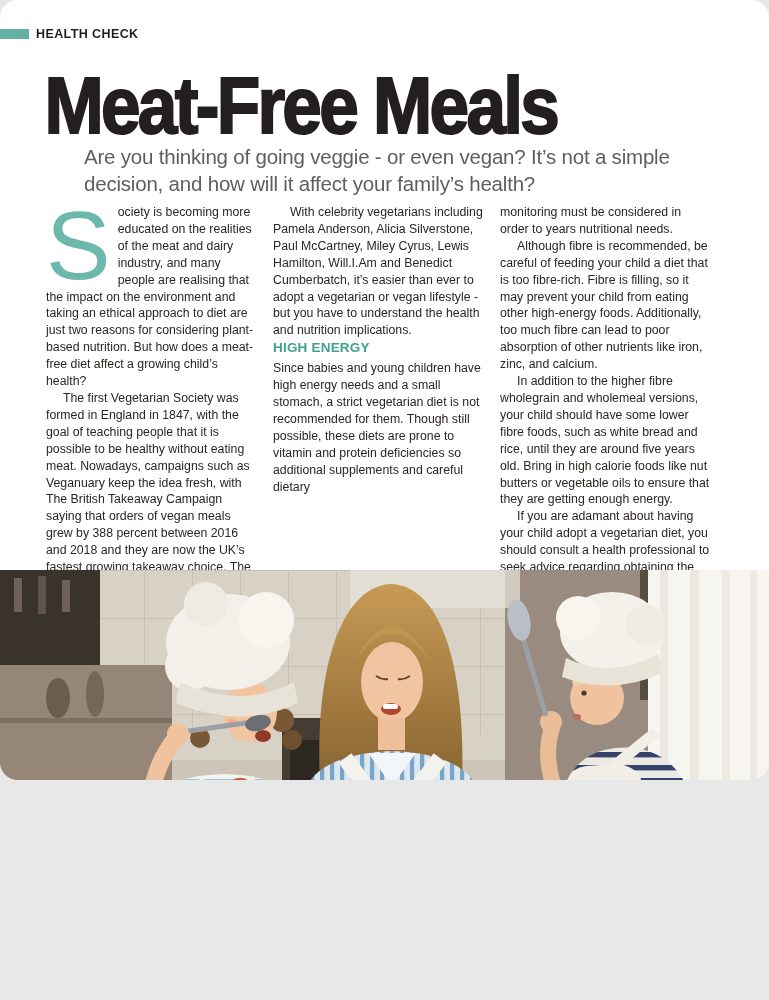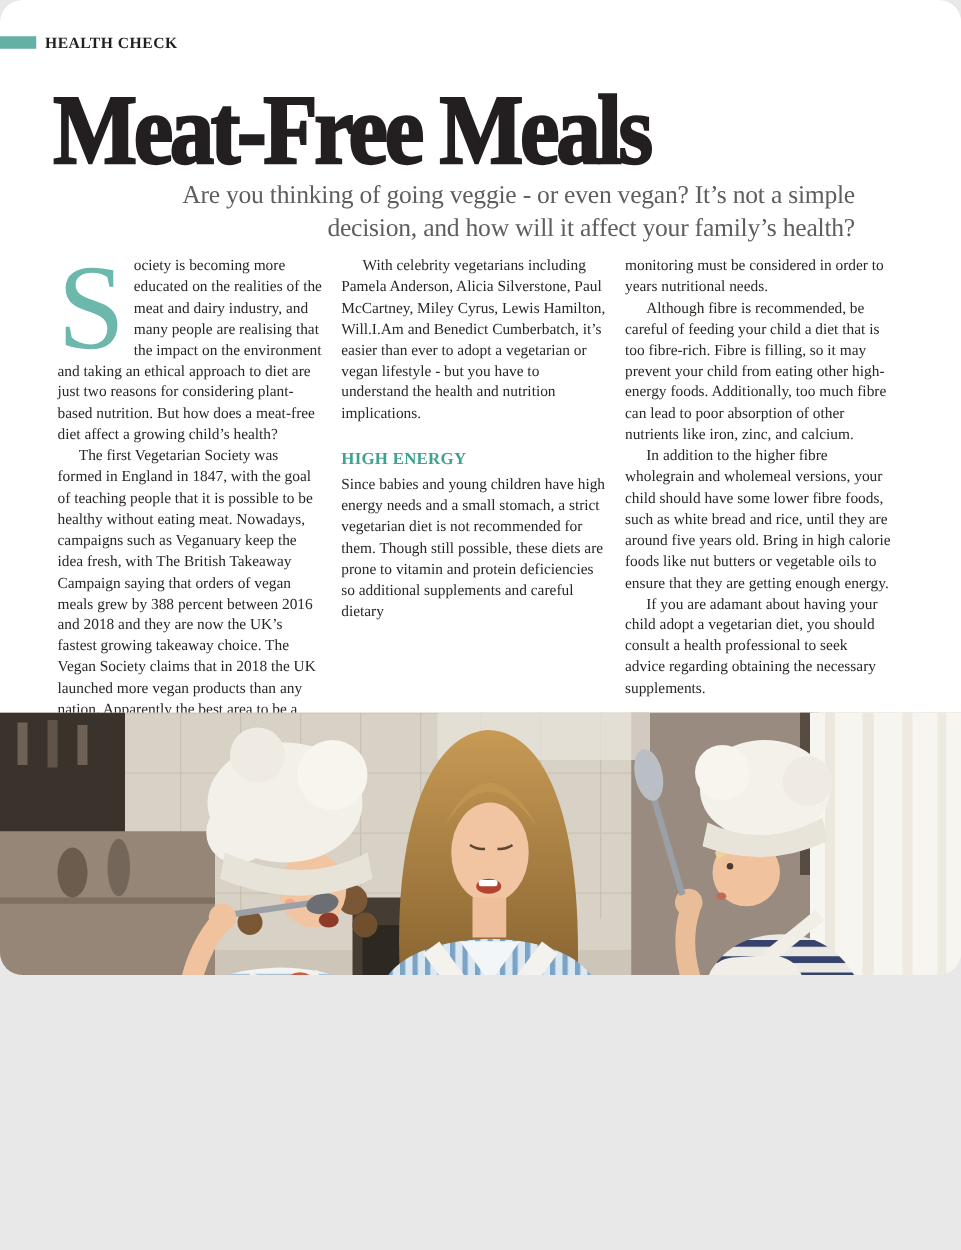--- a/index.html
+++ b/index.html
@@ -1,33 +1,33 @@
 <!DOCTYPE html>
 <html><head>
 <meta charset="utf-8">
 <style>
   html,body{margin:0;padding:0;background:#e8e8e8;}
   .page{position:relative;width:769px;height:780px;margin:0 auto;background:#ffffff;overflow:hidden;
-        font-family:Liberation Serif, serif;color:#2a2624;border-radius:18px;}
+        font-family:Liberation Sans, sans-serif;color:#2a2624;border-radius:18px;}
   
   .kicker-bar{position:absolute;left:0;top:29px;width:29px;height:10px;background:#63b1a5;}
   .kicker{position:absolute;left:36px;top:27px;font-size:12.5px;font-weight:bold;letter-spacing:.4px;color:#231f20;}
   
   .title-wrap{position:absolute;top:60px;left:16px;width:769px;text-align:left;}
   .title{display:inline-block;font-size:79px;font-weight:bold;color:#231f20;letter-spacing:-3px;
          transform:scaleX(.9);transform-origin:center;-webkit-text-stroke:2px #231f20;white-space:nowrap;}
-  .subtitle{position:absolute;top:143px;left:84px;width:600px;text-align:right;
+  .subtitle{position:absolute;top:143px;left:84px;width:600px;text-align:left;
             font-size:20.5px;line-height:1.32;color:#5d5e60;letter-spacing:-.2px;}
   
   .cols{position:absolute;top:204px;left:46px;width:668px;display:flex;gap:14px;}
   .col{width:213px;font-size:12.3px;line-height:16.9px;text-align:left;}
   .col p{margin:0;text-indent:17px;}
   .col p.noindent{text-indent:0;}
   .dropcap{float:left;color:#6cb8ac;font-size:97px;line-height:78px;height:70px;margin:3px 7px 0 0;font-weight:400;}
-  .subhead{color:#3fa192;font-size:13.5px;font-weight:bold;letter-spacing:.2px;margin:20px 0 3px;}
+  .subhead{color:#3fa192;font-size:13.5px;font-weight:bold;letter-spacing:.2px;margin:1px 0 3px;}
   
   .photo{position:absolute;left:0;top:570px;width:769px;height:430px;}
   .photo svg{display:block;}
   
   .footer{position:absolute;left:28px;top:959px;display:flex;align-items:flex-end;
           font-size:11.5px;color:#ffffff;text-shadow:0 0 3px rgba(0,0,0,.25);}
   .footer .num{font-size:10.5px;margin-right:17px;font-weight:normal;}
   .footer .ft-title{font-weight:bold;letter-spacing:.3px;}
   .footer .ft-url{color:#8ad0c4;margin-left:27px;font-weight:normal;}
 </style>

